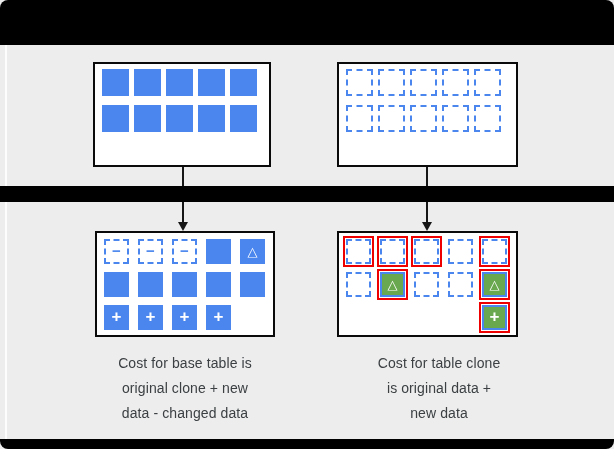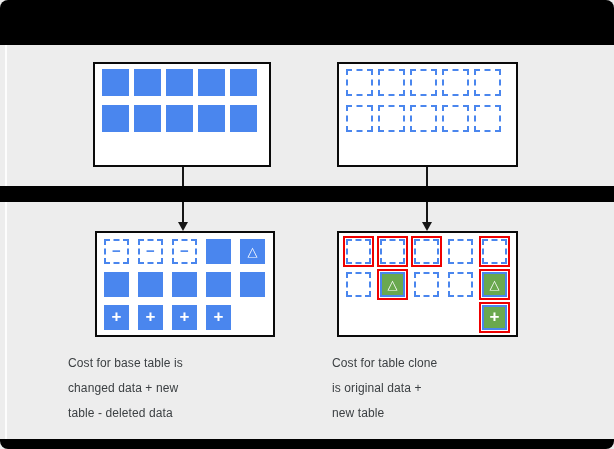--- a/index.html
+++ b/index.html
@@ -44,22 +44,22 @@
 
   .arrow-line{position:absolute;width:2px;background:#161616;top:167px;height:56px;z-index:2;}
   #arrow-left-line{left:182px;}
   #arrow-right-line{left:426px;}
   .arrowhead{position:absolute;width:0;height:0;top:222px;z-index:3;
     border-left:5px solid transparent;border-right:5px solid transparent;border-top:9px solid #161616;}
   #arrow-left-head{left:178px;}
   #arrow-right-head{left:422px;}
 
   .caption{
-    position:absolute;top:351px;z-index:5;
-    color:var(--text,#3c4043);font-size:12px;line-height:25px;letter-spacing:.1px;
+    position:absolute;top:351px;z-index:5;text-align:center;
+    color:var(--text,#3c4043);font-size:14px;line-height:25px;letter-spacing:.1px;
   }
   #caption-left{left:68px;width:234px;}
   #caption-right{left:332px;width:214px;}
 </style>
 </head>
 <body>
 
 <div id="stage" style="--bg: #ededed; --bar: #000000; --blue: #4a86ee; --green: #6aa84f; --red: #ee0000; --text: #3c4043;">
   <div id="top-bar" class="bar"></div>
   <div class="edge-line"></div>
@@ -290,23 +290,23 @@
                 <span class="glyph g-white g-plus">+</span>
               </div>
             </div>
           </div>
         </div>
       </div>
   </div>
 
   <div id="caption-left" class="caption">
       <div>Cost for base table is</div>
-      <div>changed data + new</div>
-      <div>table - deleted data</div>
+      <div>original clone + new</div>
+      <div>data - changed data</div>
     </div>
   <div id="caption-right" class="caption">
       <div>Cost for table clone</div>
       <div>is original data +</div>
-      <div>new table</div>
+      <div>new data</div>
     </div>
 
   <div id="bottom-bar" class="bar"></div>
 </div>
 
 </body></html>

